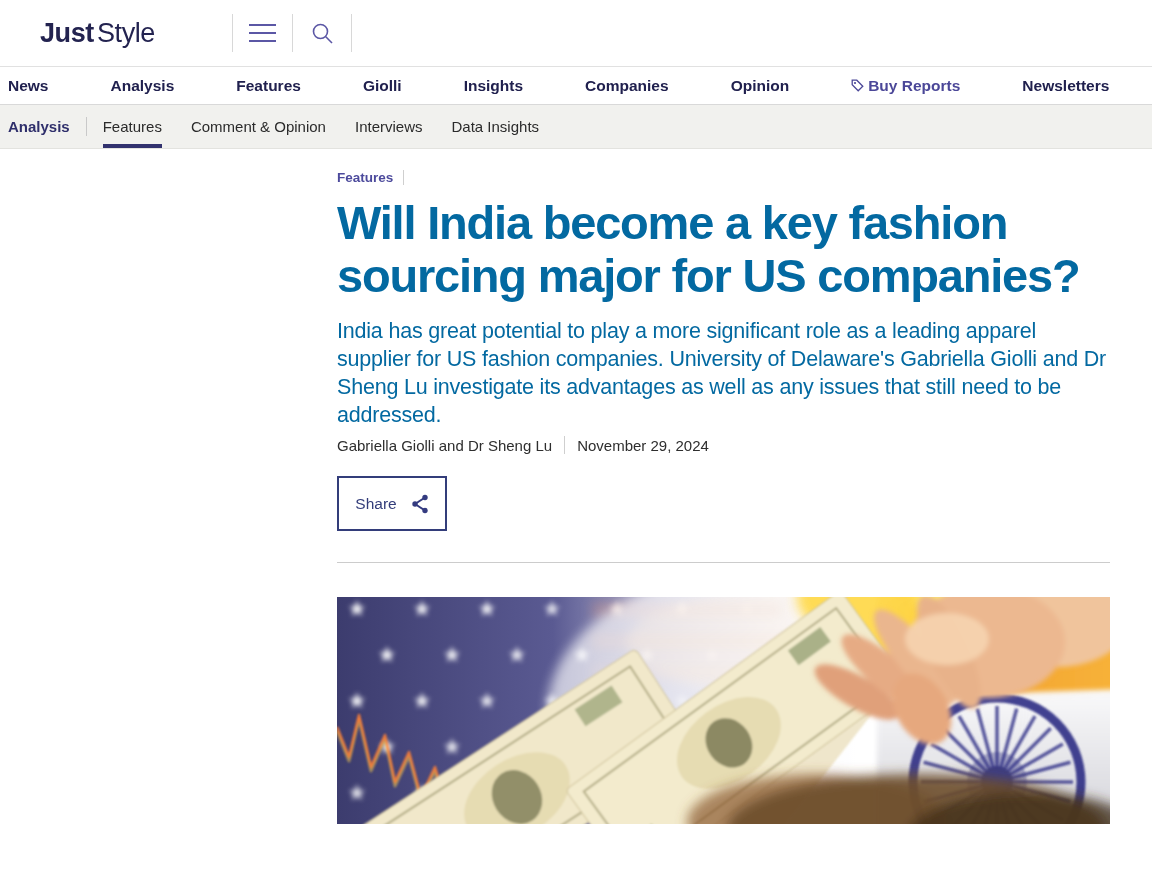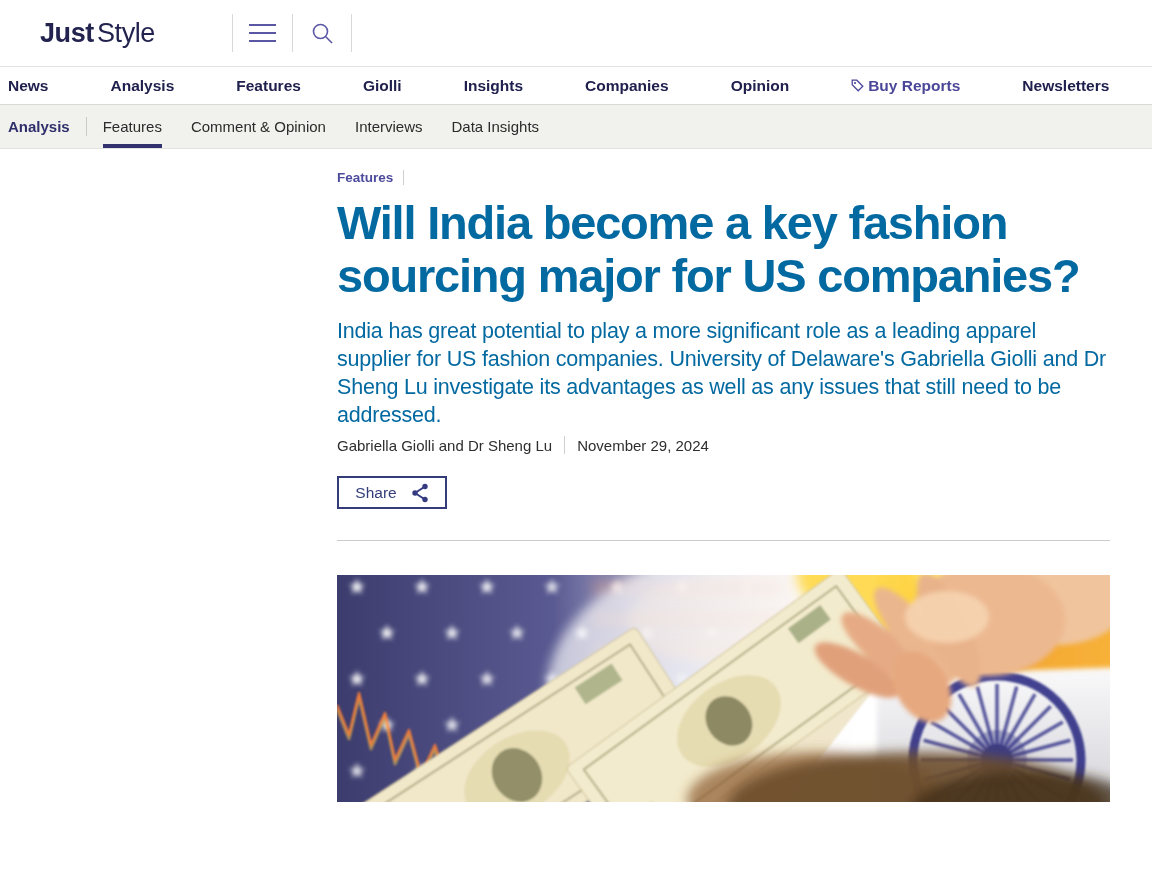--- a/index.html
+++ b/index.html
@@ -33,21 +33,21 @@
   .sub-nav a.active::after { content:""; position:absolute; left:0; right:0; bottom:0; height:4px; background:#32326e; }
   
   .content { margin-left:337px; width:773px; }
   .category-row { margin-top:21px; display:flex; align-items:center; }
   .category { font-size:13.5px; font-weight:bold; color:#4c4a9c; text-decoration:none; cursor:pointer; }
   .cat-divider { width:1px; height:15px; background:#cfcfcf; margin-left:10px; }
   h1.headline { margin-top:12px; font-size:47px; line-height:1.12; font-weight:bold; color:#0369a1; letter-spacing:-1.2px; }
   .standfirst { margin-top:16px; font-size:21.5px; line-height:1.3; color:#0369a1; letter-spacing:-0.2px; }
   .byline { margin-top:6px; display:flex; align-items:center; font-size:15px; color:#2e2e2e; }
   .byline .vdiv { width:1px; height:18px; background:#cfcfcf; margin:0 12px; }
-  .share-btn { margin-top:22px; width:110px; height:33px; background:#fff; border:2px solid #333d7a; color:#333d7a; font-size:15.5px; font-family:"Liberation Sans",sans-serif; display:flex; align-items:center; justify-content:center; gap:14px; cursor:pointer; }
+  .share-btn { margin-top:22px; width:110px; height:55px; background:#fff; border:2px solid #333d7a; color:#333d7a; font-size:15.5px; font-family:"Liberation Sans",sans-serif; display:flex; align-items:center; justify-content:center; gap:14px; cursor:pointer; }
   .rule { margin-top:31px; border:none; border-top:1px solid #cccccc; }
   .hero { margin-top:34px; width:773px; height:227px; overflow:hidden; position:relative; background:#fff; }
 </style>
 </head>
 <body>
 
 <header class="site-header">
   <div class="logo-wrap">
     <a class="logo"><span class="b">Just</span><span class="l">Style</span></a>
   </div>

